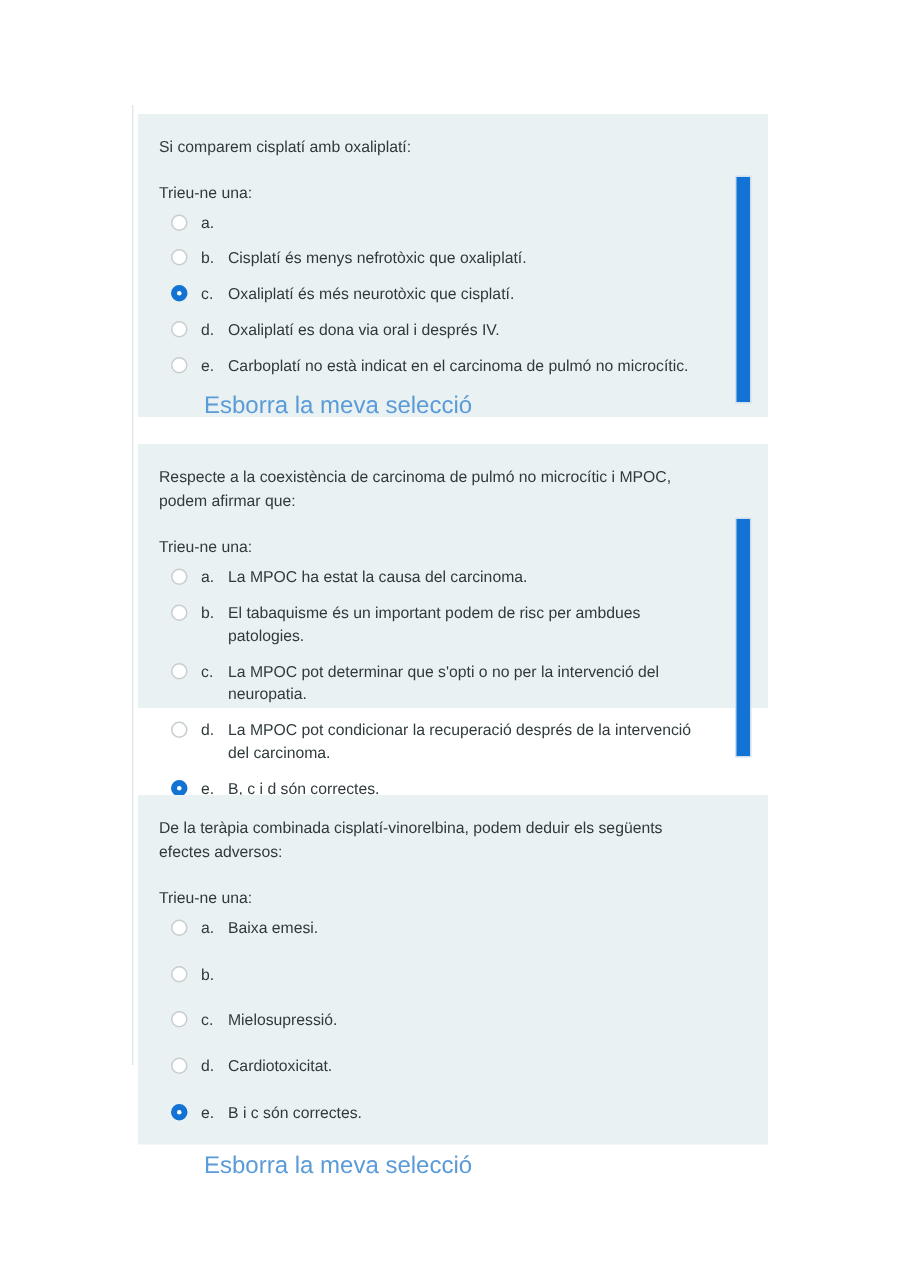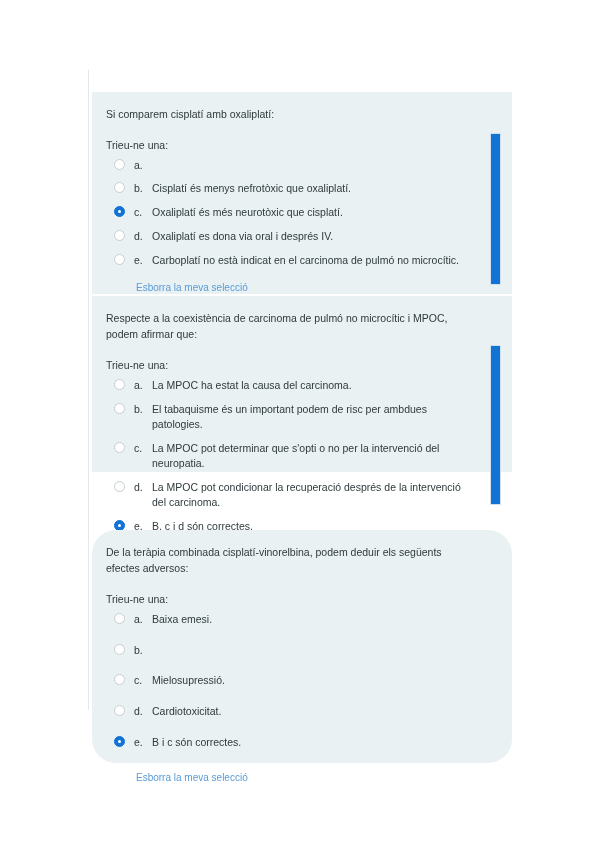--- a/index.html
+++ b/index.html
@@ -35,23 +35,23 @@
 
   .question-block {
     position: absolute;
     left: 92px;
     width: 420px;
     background: #e9f1f2;
     box-sizing: border-box;
     padding: 14px 14px 12px 14px;
   }
 
-  .q1 { top: 92px;  height: 202px; }
+  .q1 { top: 76px;  height: 202px; }
   .q2 { top: 296px; height: 176px; }
-  .q3 { top: 530px; height: 233px; border-radius: 24px; }
+  .q3 { top: 530px; height: 233px; }
 
   .q-text {
     font-size: 10.5px;
     line-height: 16px;
     color: #2f3a3d;
     margin: 0 0 0 0;
     padding-right: 22px;
   }
 
   .prompt {
@@ -119,21 +119,21 @@
     font-size: 10.5px;
     line-height: 15px;
     color: #2f3a3d;
     padding-right: 26px;
   }
 
   .clear-link {
     display: inline-block;
     margin-left: 30px;
     margin-top: 3px;
-    font-size: 10px;
+    font-size: 16px;
     line-height: 14px;
     color: #5a9bd8;
     text-decoration: none;
     cursor: pointer;
   }
   .q3 .clear-link { margin-top: 5px; }
 
   
   .blue-bar-track {
     position: absolute;

